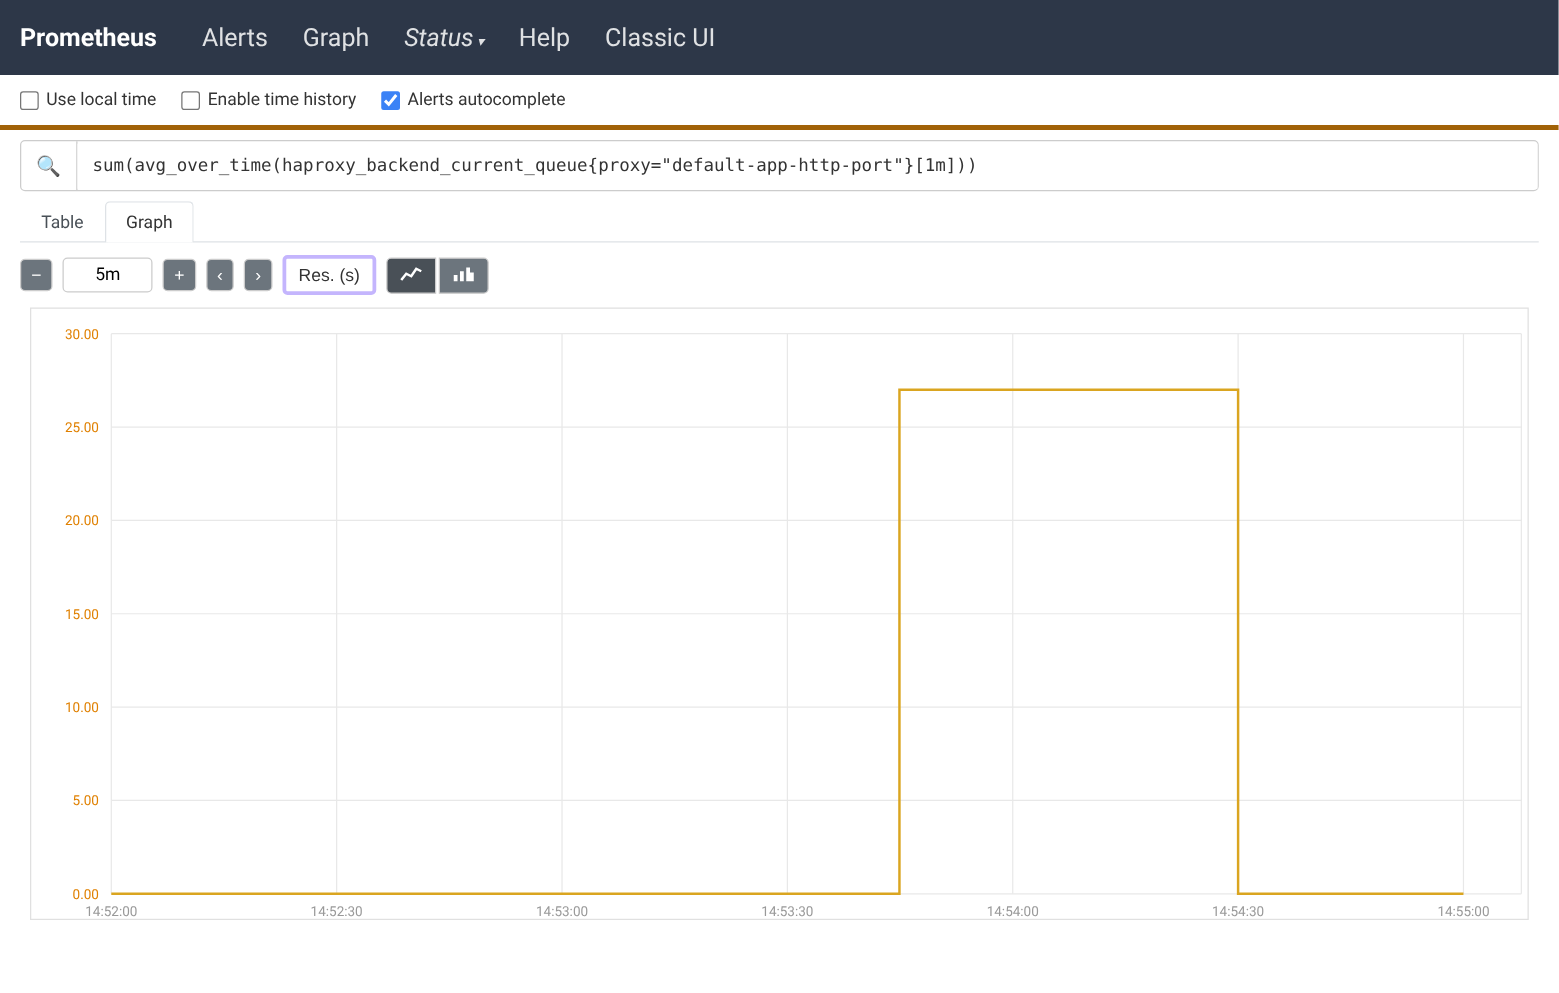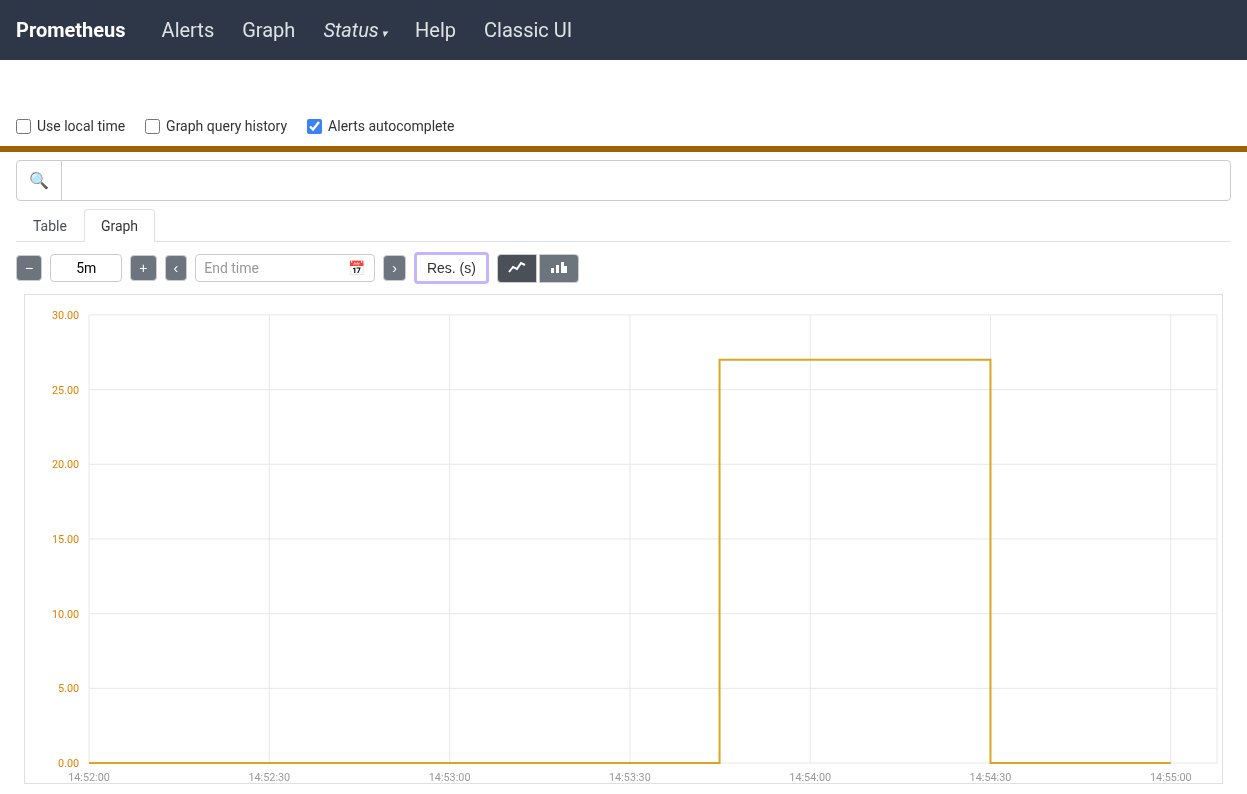--- a/index.html
+++ b/index.html
@@ -44,23 +44,22 @@
       content: " ▾";
       font-size: 11px;
     }
 
     
     .options-bar {
       display: flex;
       align-items: center;
       gap: 20px;
       padding: 12px 16px;
-      border-bottom: 6px solid #a16207;
-      background: #fff;
-      margin-top: 46px;
+      border-bottom: 4px solid #a16207;
+      background: #fff;
     }
     .option-item {
       display: flex;
       align-items: center;
       gap: 6px;
       cursor: pointer;
       font-size: 14px;
       color: #333;
     }
     .option-item input[type="checkbox"] {
@@ -231,50 +230,47 @@
   </div>
 </nav>
 
 <div class="options-bar">
   <label class="option-item">
     <input type="checkbox" style="">
     <span>Use local time</span>
   </label>
   <label class="option-item">
     <input type="checkbox" style="">
-    <span>Graph query history</span>
+    <span>Enable time history</span>
   </label>
   <label class="option-item">
     <input type="checkbox" class="checkbox-blue" checked="" style="">
     <span>Alerts autocomplete</span>
   </label>
 </div>
 
 <div class="query-bar">
   <div class="query-search-icon">🔍</div>
+  <input class="query-input" type="text" value="sum(avg_over_time(haproxy_backend_current_queue{proxy=&quot;default-app-http-port&quot;}[1m]))" style="">
 </div>
 
 <div class="tabs">
   <div class="tab">
     <span>Table</span>
   </div>
   <div class="tab active">
     <span>Graph</span>
   </div>
 </div>
 
 <div class="graph-controls">
   <button class="btn btn-sm">−</button>
   <span class="duration-display">5m</span>
   <button class="btn btn-sm">+</button>
   <button class="btn btn-sm">‹</button>
-  <div class="end-time-input">
-    <span style="color:#999;">End time</span>
-    <span style="font-size:14px;">📅</span>
-  </div>
   <button class="btn btn-sm">›</button>
   <button class="res-btn">Res. (s)</button>
   <div class="chart-type-btns">
     <button class="chart-type-btn active">
       <svg width="18" height="14" viewBox="0 0 18 14">
         <polyline points="1,12 5,7 9,9 13,3 17,5" fill="none" stroke="white" stroke-width="2"></polyline>
       </svg>
     </button>
     <button class="chart-type-btn">
       <svg width="18" height="14" viewBox="0 0 18 14">

